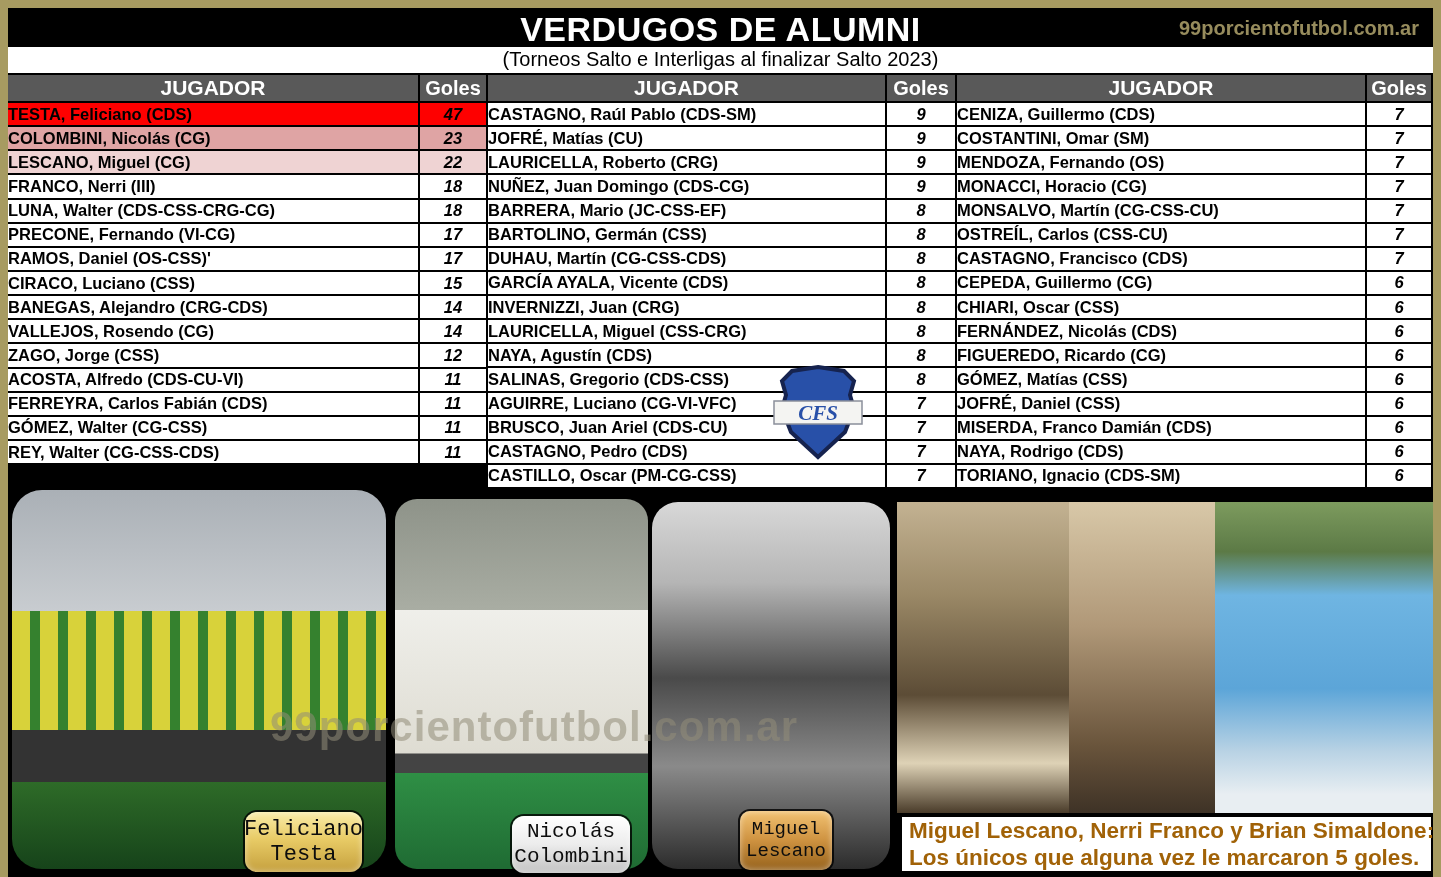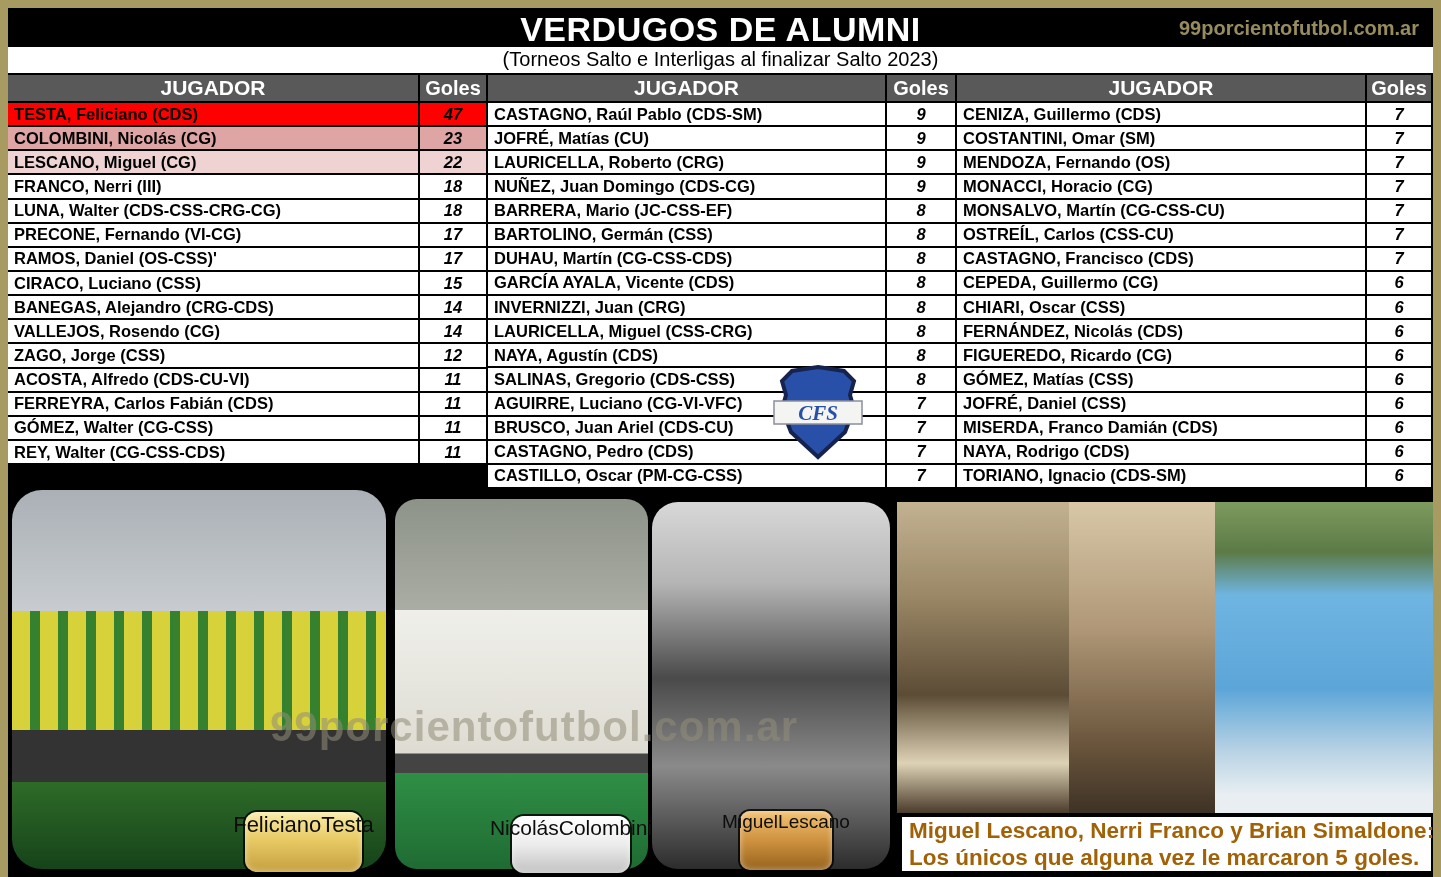--- a/index.html
+++ b/index.html
@@ -57,21 +57,21 @@
   .thead .hgoals{border-left:2px solid #000;font-size:20px;}
   .tbody{display:flex;flex-direction:column;}
   .t1 .tbody{height:360px;}
   .t2 .tbody,.t3 .tbody{height:384px;}
   .trow{
     flex:1;display:flex;border-bottom:2px solid #000;box-sizing:border-box;
     background:#fff;
   }
   .trow:last-child{border-bottom:none;}
   .cell-name{
-    flex:1;display:flex;align-items:center;padding-left:6px;
+    flex:1;display:flex;align-items:center;
     font-weight:bold;font-size:16.5px;color:#000;white-space:nowrap;overflow:hidden;
   }
   .cell-goals{
     display:flex;align-items:center;justify-content:center;
     border-left:2px solid #000;box-sizing:border-box;
     font-weight:bold;font-size:16.5px;color:#000;font-style:italic;
   }
   .t1 .hgoals,.t1 .cell-goals{width:68px;}
   .t2 .hgoals,.t2 .cell-goals{width:70px;}
   .t3 .hgoals,.t3 .cell-goals{width:66px;}
@@ -117,22 +117,22 @@
     background:linear-gradient(180deg,#7d9b5e 0%,#5c7a46 16%,#6fb5e2 30%,#5ca5d8 60%,#b8d2e4 80%,#e8eef2 94%);
   }
   .photo-watermark{
     position:absolute;left:262px;top:204px;width:600px;
     color:rgba(145,140,120,.55);font-size:42px;font-weight:bold;letter-spacing:1px;
     pointer-events:none;z-index:6;
   }
   
   .plate{
     position:absolute;z-index:7;border-radius:12px;
-    display:flex;flex-direction:row;justify-content:center;
-    font-family:Liberation Sans, sans-serif;color:#0d0d0d;
+    display:flex;flex-direction:column;align-items:center;justify-content:center;
+    font-family:Liberation Mono, monospace;color:#0d0d0d;
     text-align:center;line-height:1.15;
     box-shadow:0 0 0 2px rgba(0,0,0,.8), inset 0 0 6px rgba(255,255,255,.5);
   }
   .plate-gold{background:linear-gradient(180deg,#F9ECA8 0%,#E8CB66 45%,#C5A03E 100%);}
   .plate-silver{background:linear-gradient(180deg,#FFFFFF 0%,#ECECEC 50%,#C2C2C2 100%);}
   .plate-bronze{background:linear-gradient(180deg,#F2C272 0%,#CE9240 50%,#96621C 100%);}
   .plate-testa{left:237px;top:313px;width:117px;height:60px;font-size:22px;}
   .plate-colombini{left:504px;top:317px;width:118px;height:57px;font-size:21px;}
   .plate-lescano{left:732px;top:312px;width:92px;height:59px;font-size:19px;border-radius:10px;}
   

